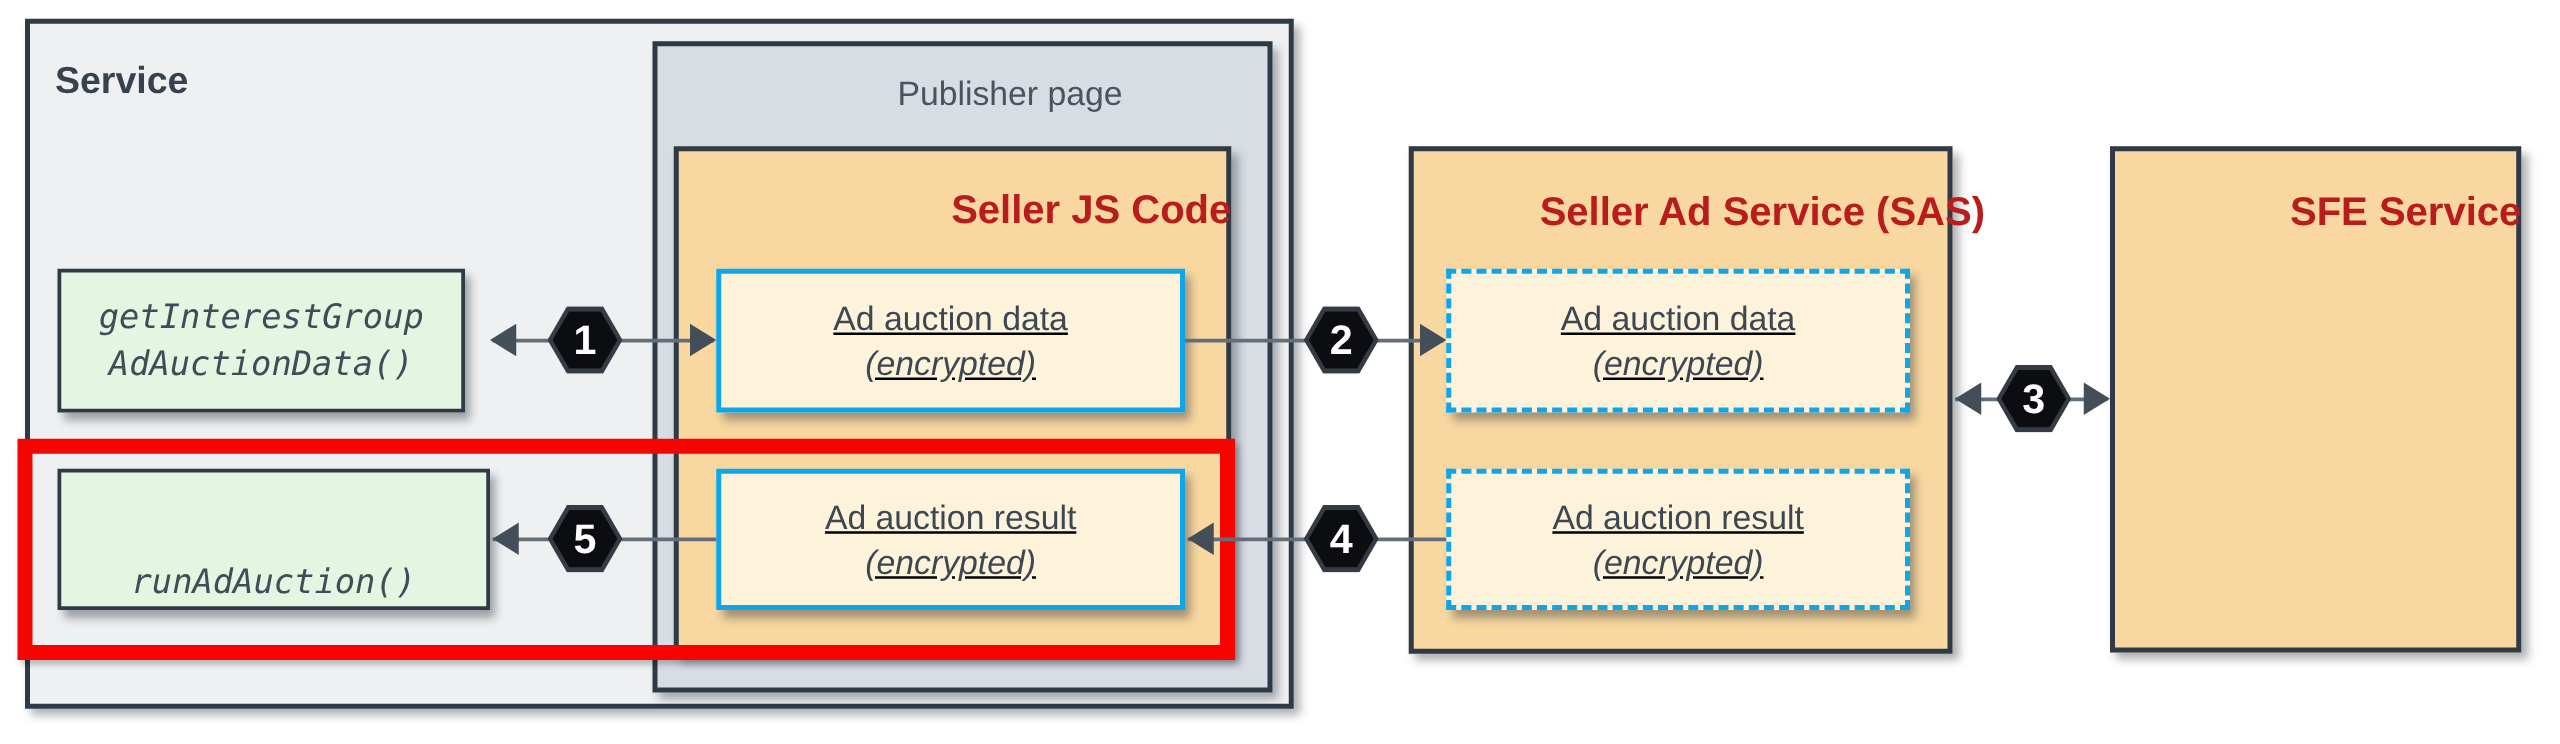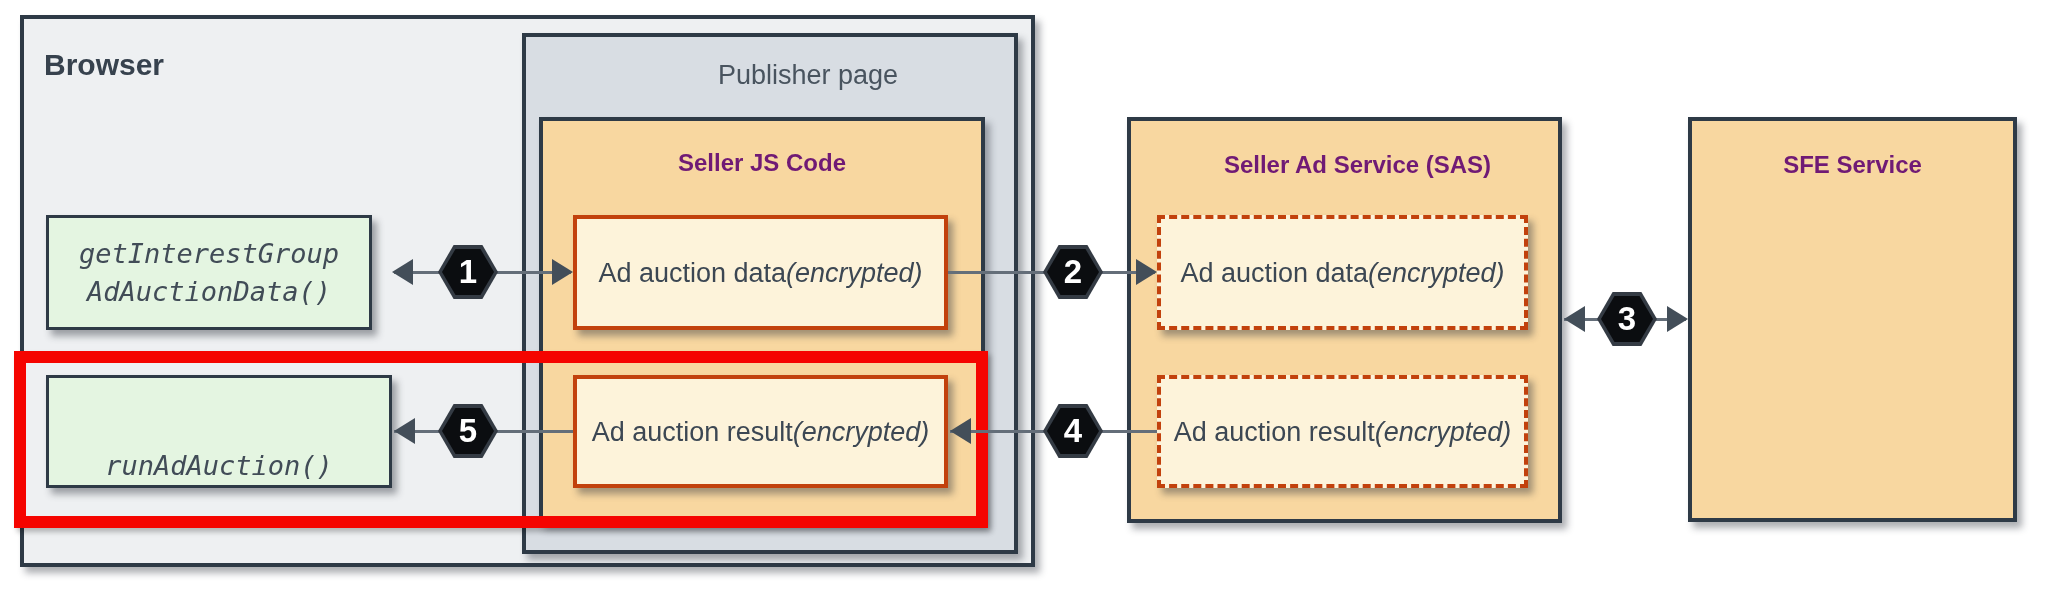--- a/index.html
+++ b/index.html
@@ -11,42 +11,42 @@
   
   .frame{border:4px solid #2e3a46;box-shadow:5px 6px 7px rgba(40,45,55,.38);}
   .browser{left:20px;top:15px;width:1015px;height:552px;background:#eef0f2;z-index:1;}
   .publisher{left:522px;top:33px;width:496px;height:521px;background:#d8dde3;z-index:2;}
   .orange{background:#f8d7a0;z-index:3;}
   .seller-js{left:539px;top:117px;width:446px;height:407px;}
   .sas{left:1127px;top:117px;width:435px;height:406px;}
   .sfe{left:1688px;top:117px;width:329px;height:405px;}
   
   .panel{
-    background:#fdf3da;border:4px solid #c2410c;z-index:4;
-    display:flex;flex-direction:row;align-items:center;justify-content:center;
-    text-align:center;box-shadow:5px 6px 7px rgba(40,45,55,.42);
+    background:#fdf3da;border:4px solid #0ea5e9;z-index:4;
+    display:flex;flex-direction:column;align-items:center;justify-content:center;
+    text-align:center;box-shadow:5px 6px 7px rgba(40,45,55,.42);text-decoration:underline;
   }
   .panel.dashed{border-style:dashed;}
   .green{
     background:#e4f5e1;border:3px solid #2e3a46;z-index:4;
     display:flex;flex-direction:column;align-items:center;justify-content:center;
     text-align:center;box-shadow:5px 6px 7px rgba(40,45,55,.42);
   }
   .js-data{left:573px;top:215px;width:375px;height:115px;}
   .js-result{left:573px;top:375px;width:375px;height:113px;}
   .green1{left:46px;top:215px;width:326px;height:115px;}
   .green2{left:46px;top:375px;width:346px;height:113px;justify-content:flex-end;}
   .sas-data{left:1157px;top:215px;width:371px;height:115px;}
   .sas-result{left:1157px;top:375px;width:371px;height:113px;}
   .ba{left:1717px;top:215px;width:273px;height:275px;}
   
   .lbl{font-size:27px;line-height:36px;color:#3c4753;}
   .ital{font-style:italic;}
   .mono{font-family:"DejaVu Sans Mono",monospace;font-style:italic;font-size:27px;line-height:38px;color:#414c57;}
-  .title{font-weight:bold;font-size:24px;color:#701a75;text-align:center;width:100%;}
+  .title{font-weight:bold;font-size:32px;color:#b91c1c;text-align:right;width:100%;}
   .browser-title{left:44px;top:48px;font-weight:bold;font-size:30px;color:#37424e;z-index:2;}
   .pub-title{left:522px;top:60px;width:572px;text-align:center;font-size:27px;color:#49545f;z-index:3;}
   .sjs-title{left:539px;top:149px;width:446px;z-index:4;}
   .sas-title{left:1127px;top:151px;width:461px;z-index:4;}
   .sfe-title{left:1688px;top:151px;width:329px;z-index:4;}
   
   .red-frame{
     left:14px;top:351px;width:974px;height:177px;border:12px solid #f50400;
     z-index:5;box-shadow:3px 4px 5px rgba(0,0,0,.25);
   }
@@ -79,21 +79,21 @@
   .hex .num{color:#ffffff;font-size:33px;font-weight:600;font-family:"Liberation Sans",sans-serif;}
   .b1{left:438px;top:245px;} .b2{left:1043px;top:245px;} .b3{left:1597px;top:292px;}
   .b4{left:1043px;top:404px;} .b5{left:438px;top:404px;}
 </style>
 </head>
 <body>
 
 <div id="canvas">
 
   <div class="abs frame browser"></div>
-  <div class="abs browser-title">Browser</div>
+  <div class="abs browser-title">Service</div>
 
   <div class="abs frame publisher"></div>
   <div class="abs pub-title">Publisher page</div>
 
   <div class="abs frame orange seller-js"></div>
   <div class="abs title sjs-title">Seller JS Code</div>
 
   <div class="abs frame orange sas"></div>
   <div class="abs title sas-title">Seller Ad Service (SAS)</div>
 

